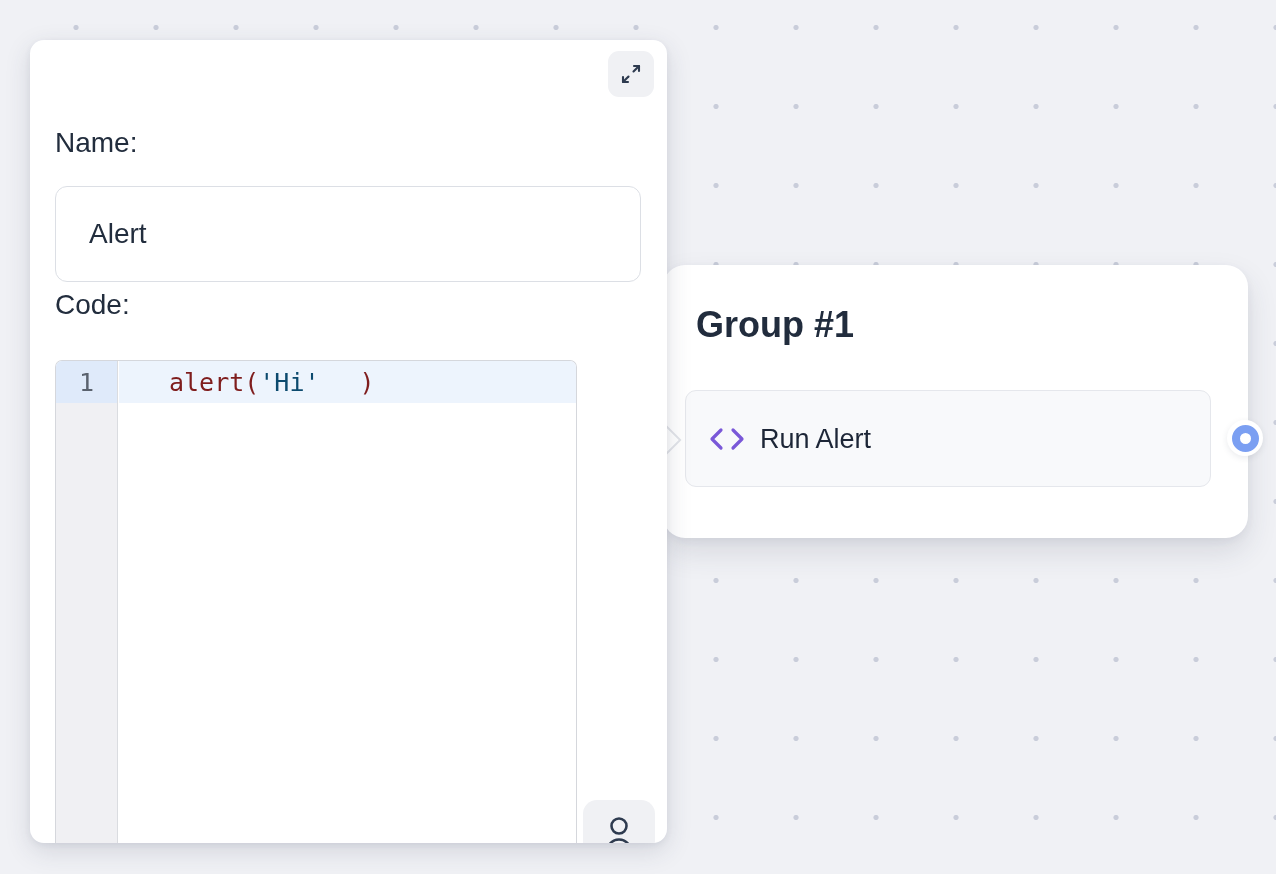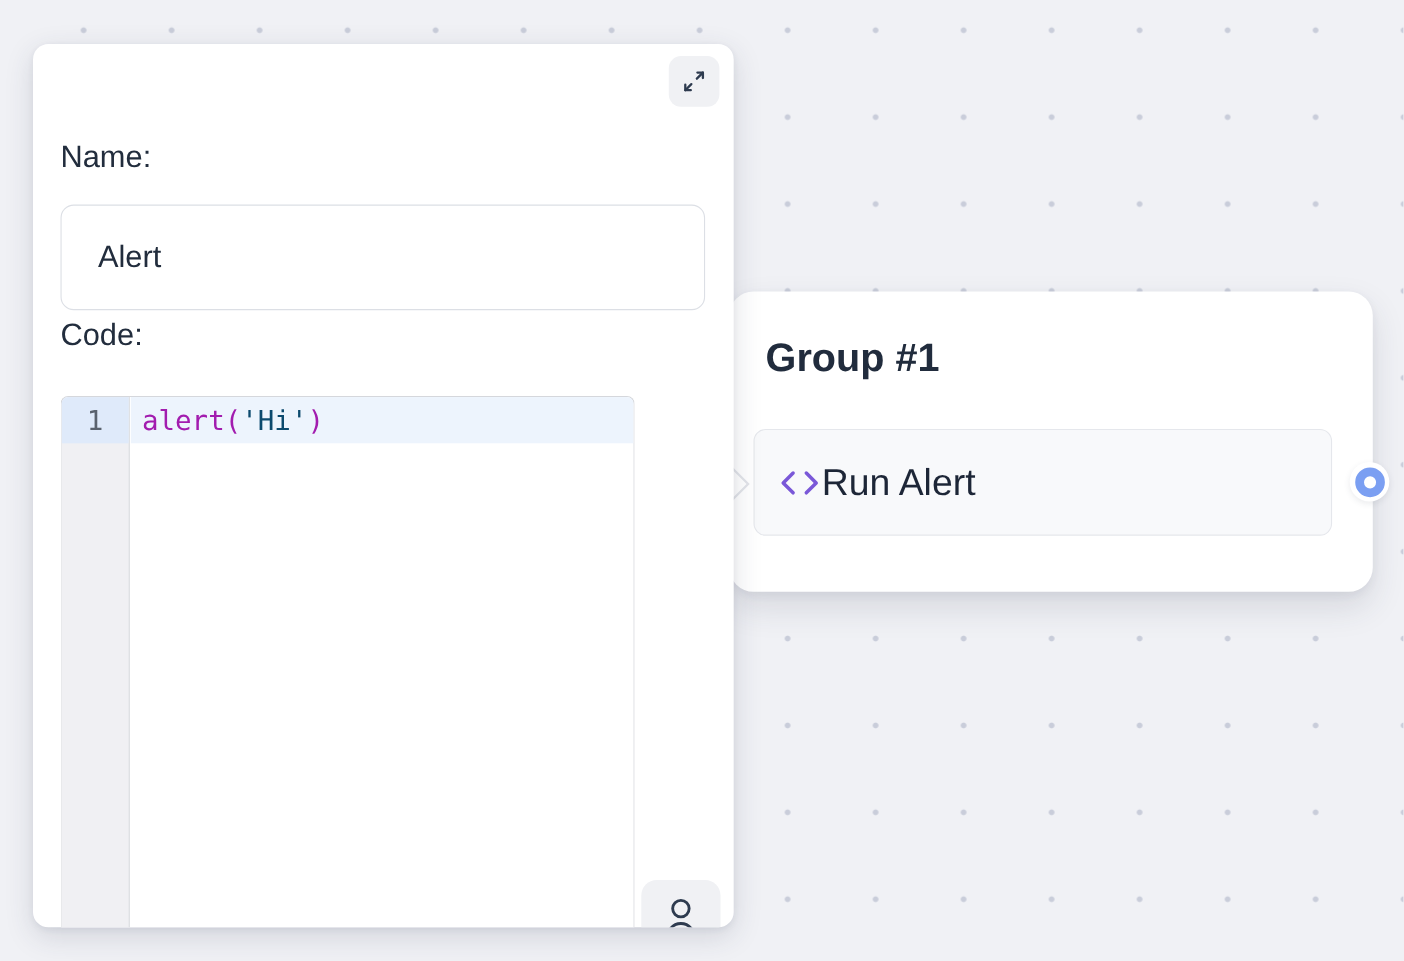--- a/index.html
+++ b/index.html
@@ -40,22 +40,22 @@
     left: 22px; top: 125px;
     width: 526px; height: 97px;
     background: #f8f9fb;
     border: 1.5px solid #e5e7ec;
     border-radius: 11px;
     display: flex; align-items: center;
     padding-left: 23px;
   }
   .code-icon { width: 36px; height: 28px; display: block; }
   .node-label {
-    margin-left: 2px;
-    font-size: 34px;
+    margin-left: 15px;
+    font-size: 27px;
     color: #1d2637;
     line-height: 30px;
   }
 
   
   .source-handle {
     position: absolute;
     left: 564px; top: 155px;
     width: 36px; height: 36px;
     border-radius: 50%;
@@ -152,21 +152,21 @@
   .gutter-line.active { background: #dfeafa; }
   .code-line {
     position: absolute;
     left: 63px; right: 0; top: 0;
     height: 42px;
     display: flex; align-items: center;
     padding-left: 10px;
     white-space: pre;
   }
   .code-line.active { background: #edf4fd; }
-  .tok-default { color: #a21caf; }
+  .tok-default { color: #7f1d1d; margin-left: 40px; }
   .tok-string  { color: #0c4a6e; }
 
   .person-btn {
     position: absolute;
     right: 12px; bottom: -32px;
     width: 72px; height: 75px;
     background: #f0f1f4;
     border: none; border-radius: 14px;
     display: flex; justify-content: center;
     padding-top: 17px;

